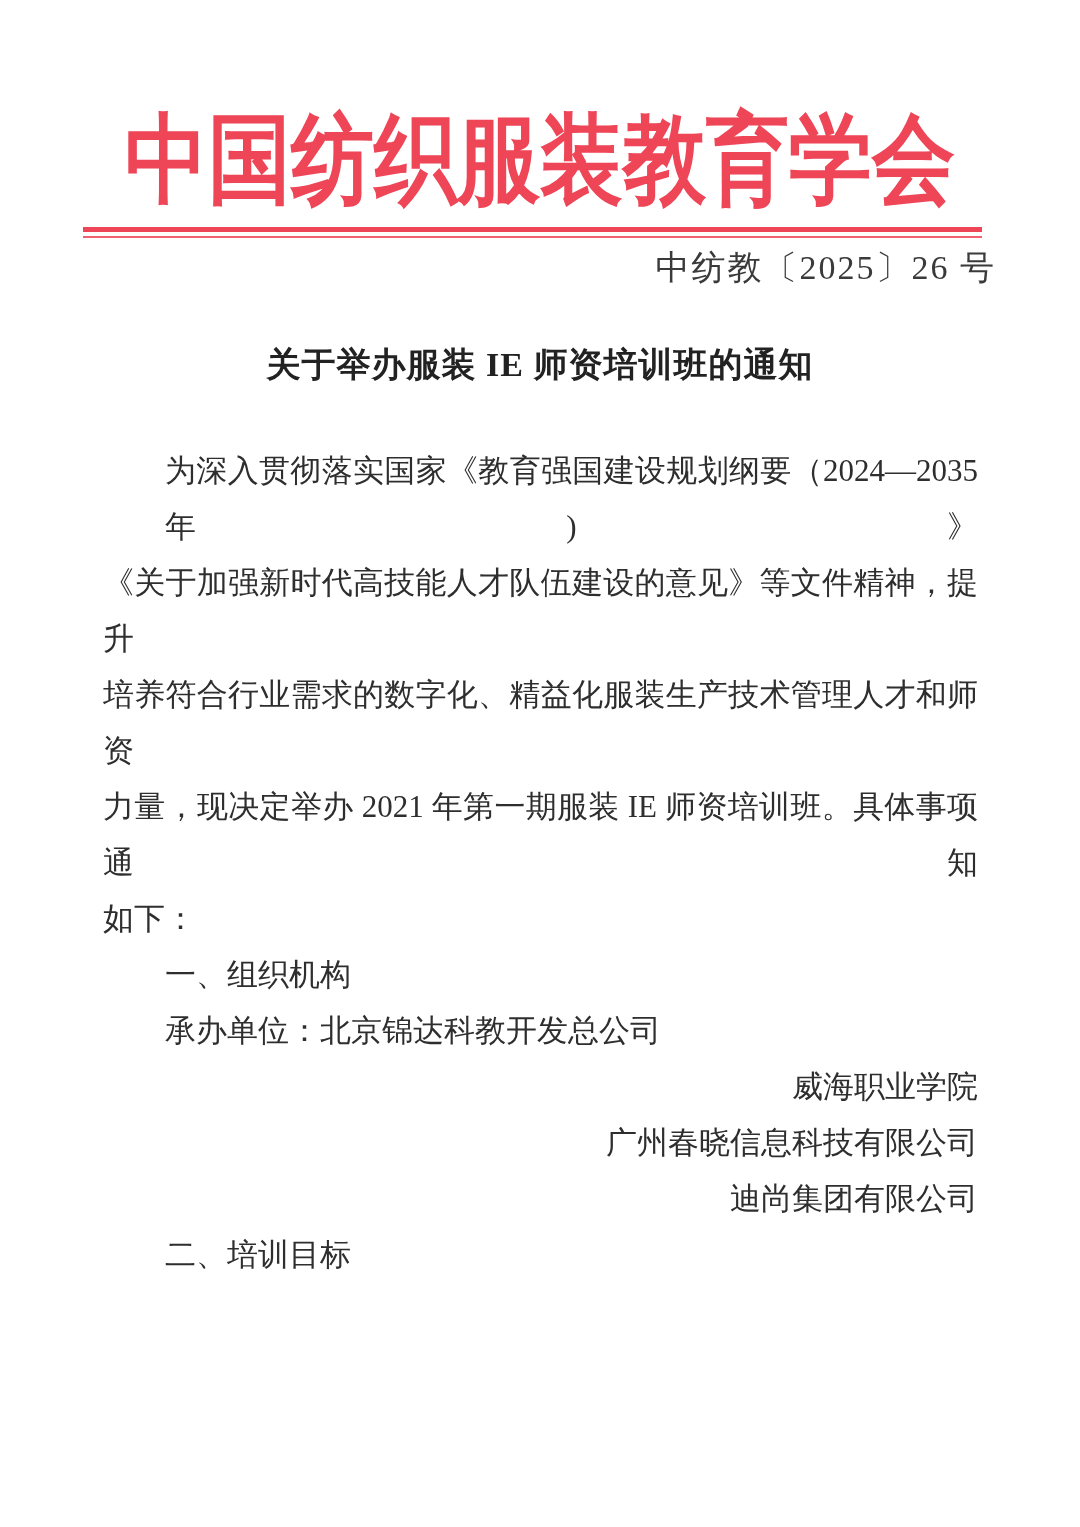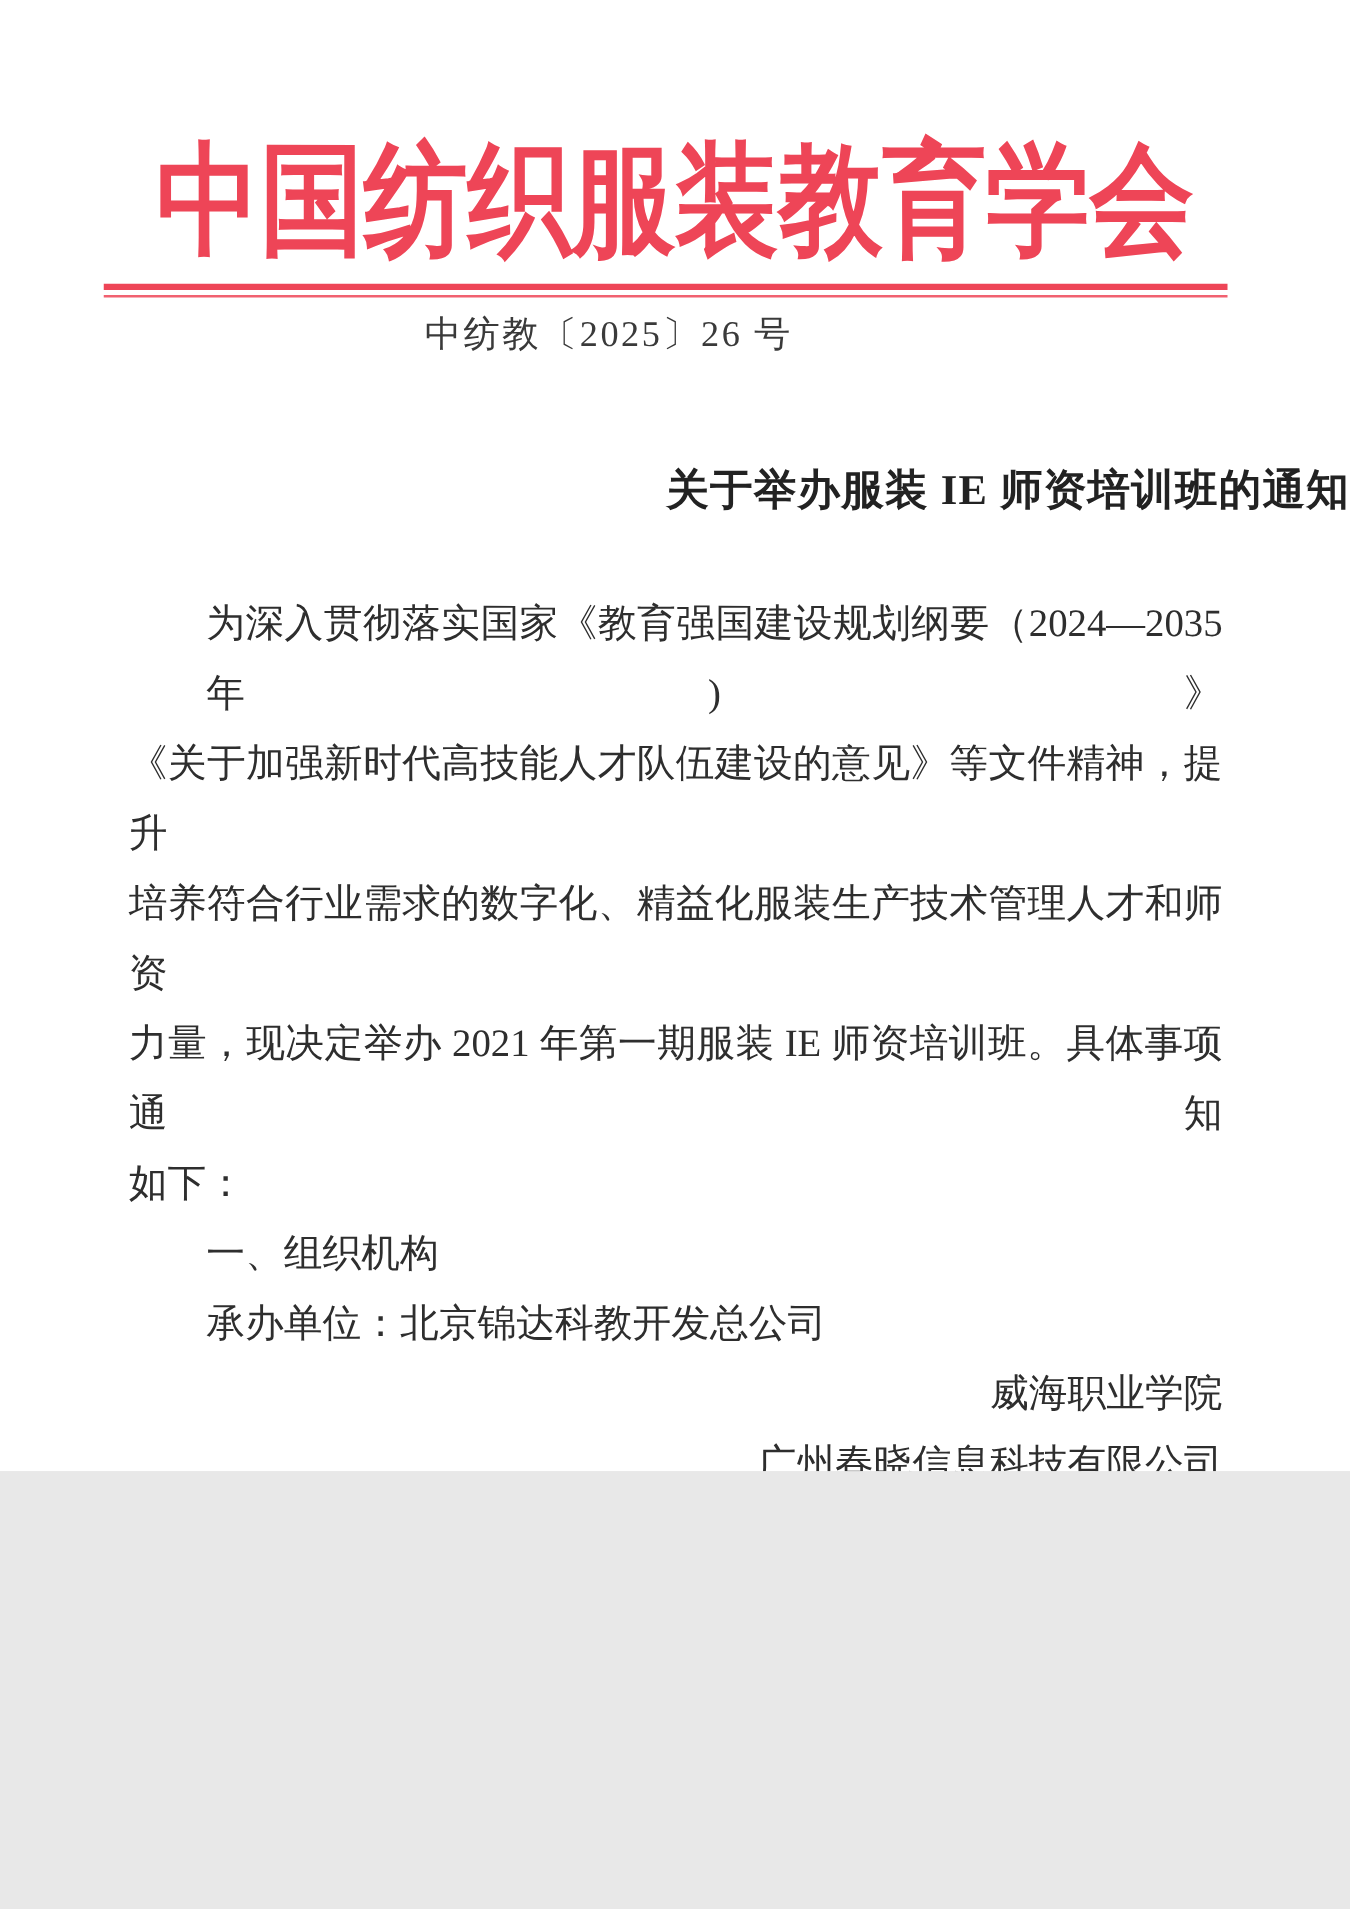--- a/index.html
+++ b/index.html
@@ -1,21 +1,21 @@
 <!DOCTYPE html>
 <html lang="zh" style="--accent: #ee4557;"><head>
 <meta charset="utf-8">
 <style>
   :root { --accent: #ee4557; --ink: #2e2e2e; }
   * { margin: 0; padding: 0; box-sizing: border-box; }
   html, body { background: #e8e8e8; }
   .page {
     position: relative;
     width: 1080px;
-    height: 1177px;
+    height: 1527px;
     margin: 0 auto;
     background: #ffffff;
     overflow: hidden;
     font-family: "Liberation Serif", "DejaVu Serif", serif;
     color: var(--ink);
   }
   
   .org-name {
     margin-top: 112px;
     text-align: center;
@@ -37,31 +37,31 @@
   }
   .rule-thin {
     height: 2px;
     margin-top: 4px;
     background: var(--accent);
     opacity: 0.85;
   }
   
   .doc-number {
     margin-top: 10px;
-    margin-right: 106px;
-    text-align: center;
-    font-size: 29px;
+    margin-right: 84px;
+    text-align: right;
+    font-size: 34px;
     line-height: 40px;
     color: #3a3a3a;
     letter-spacing: 2px;
   }
   
   .notice-title {
-    margin-top: 81px;
-    text-align: right;
+    margin-top: 53px;
+    text-align: center;
     font-size: 34px;
     line-height: 48px;
     font-weight: bold;
     color: #222222;
     letter-spacing: 1px;
   }
   
   .body {
     margin: 54px 102px 0 103px;
     font-size: 31px;

